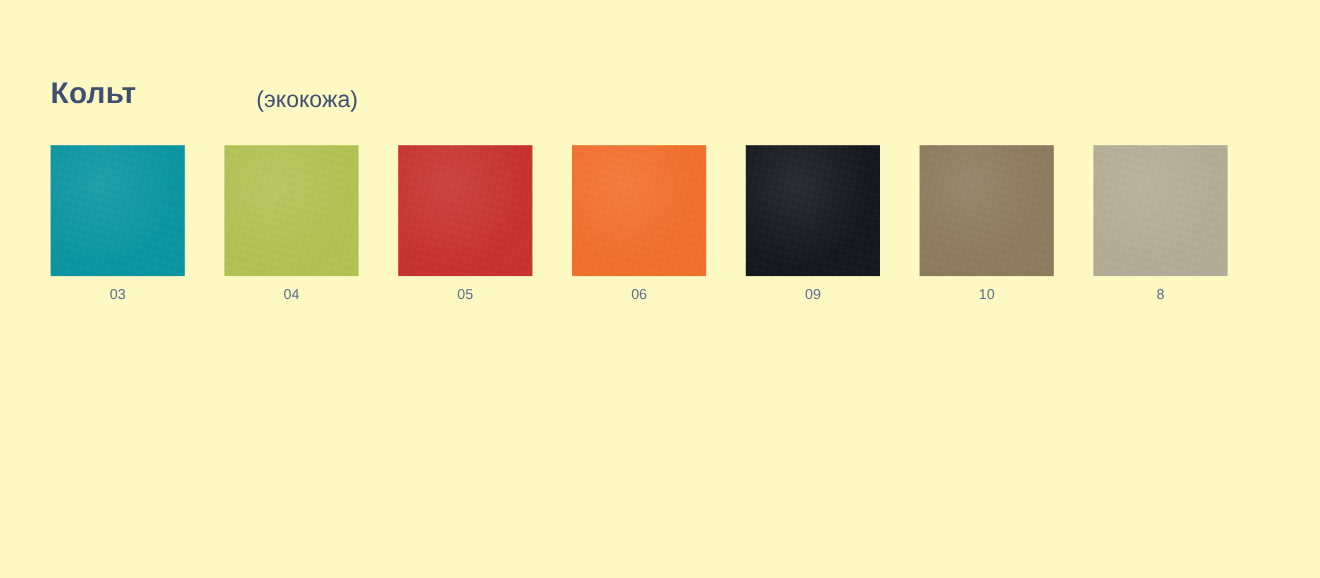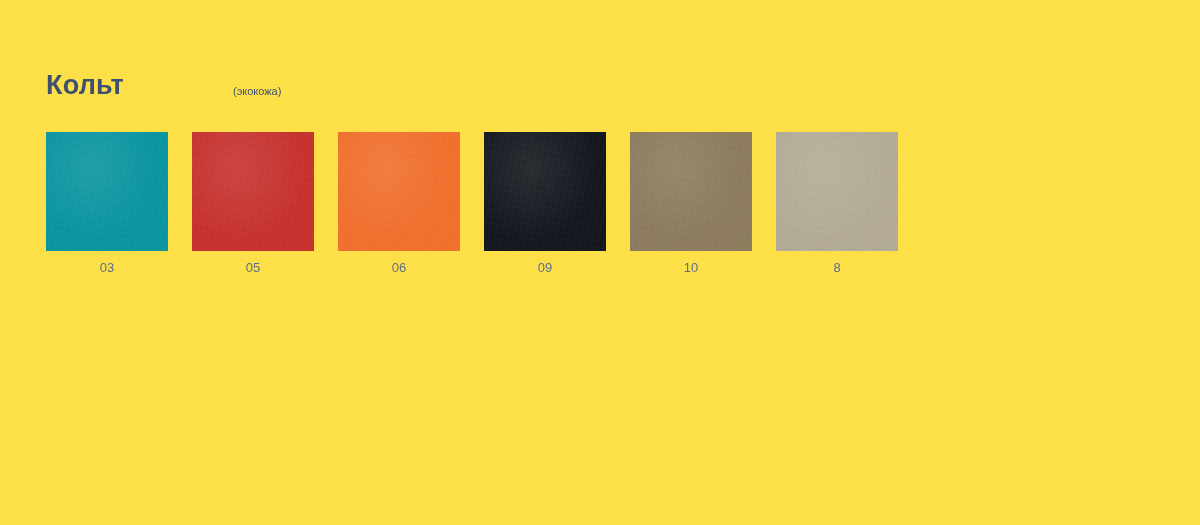--- a/index.html
+++ b/index.html
@@ -12,21 +12,21 @@
     height: 525px;
     overflow: hidden;
     font-family: "Liberation Sans", "DejaVu Sans", sans-serif;
     -webkit-font-smoothing: antialiased;
   }
 
   #palette-page {
     position: relative;
     width: 1200px;
     height: 525px;
-    background: #fde047;
+    background: #fef9c3;
     box-sizing: border-box;
   }
 
   
   .header {
     position: absolute;
     left: 46px;
     top: 70px;
     height: 40px;
     display: flex;
@@ -35,40 +35,40 @@
   .collection-title {
     font-size: 27px;
     font-weight: bold;
     color: #3e4f72;
     letter-spacing: 0.2px;
     line-height: 30px;
     margin: 0;
     white-space: nowrap;
   }
   .material-note {
-    font-size: 11px;
+    font-size: 21px;
     font-weight: normal;
     color: #3e4f72;
     line-height: 30px;
     margin-left: 0;
     white-space: nowrap;
     position: absolute;
     left: 187px;
     bottom: 4px;
   }
 
   
   .swatch-grid {
     position: absolute;
     left: 46px;
     top: 132px;
     width: 1120px;
     display: flex;
     flex-wrap: wrap;
-    gap: 4px;
+    gap: 16px;
   }
   .swatch-cell {
     width: 122px;
     margin-right: 20px;
     margin-bottom: 28px;
     display: flex;
     flex-direction: column;
     align-items: center;
   }
   .swatch-cell:nth-child(8n) {
@@ -117,20 +117,27 @@
 
   <div class="swatch-grid">
       <div class="swatch-cell">
         <div class="swatch-chip" style="background-color: rgb(11, 150, 161);">
           <span class="grain"></span>
           <span class="sheen"></span>
         </div>
         <div class="swatch-label">03</div>
       </div>
       <div class="swatch-cell">
+        <div class="swatch-chip" style="background-color: rgb(178, 194, 84);">
+          <span class="grain"></span>
+          <span class="sheen"></span>
+        </div>
+        <div class="swatch-label">04</div>
+      </div>
+      <div class="swatch-cell">
         <div class="swatch-chip" style="background-color: rgb(199, 51, 48);">
           <span class="grain"></span>
           <span class="sheen"></span>
         </div>
         <div class="swatch-label">05</div>
       </div>
       <div class="swatch-cell">
         <div class="swatch-chip" style="background-color: rgb(241, 112, 46);">
           <span class="grain"></span>
           <span class="sheen"></span>

